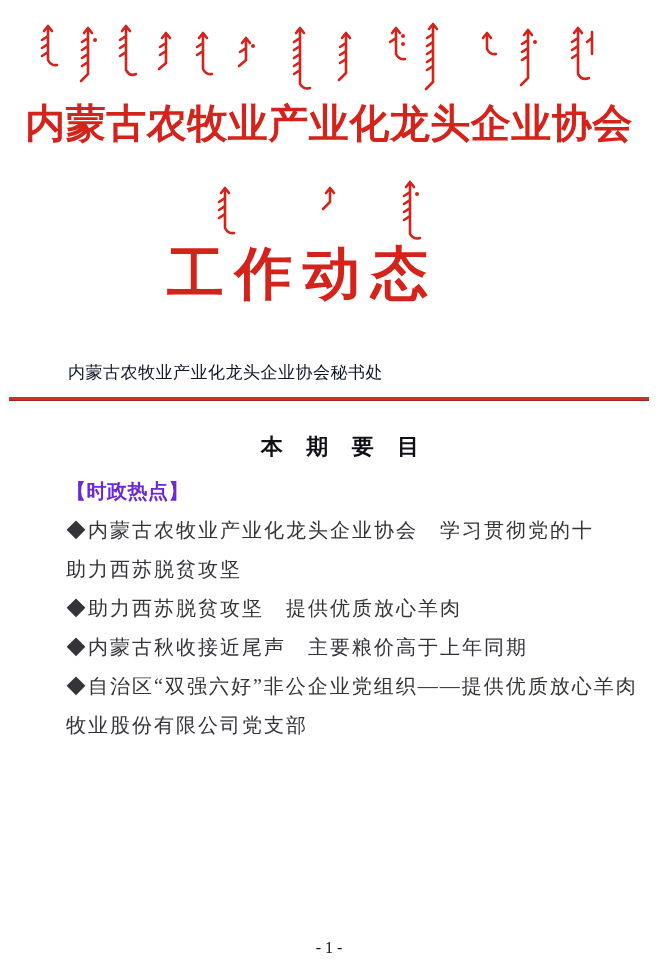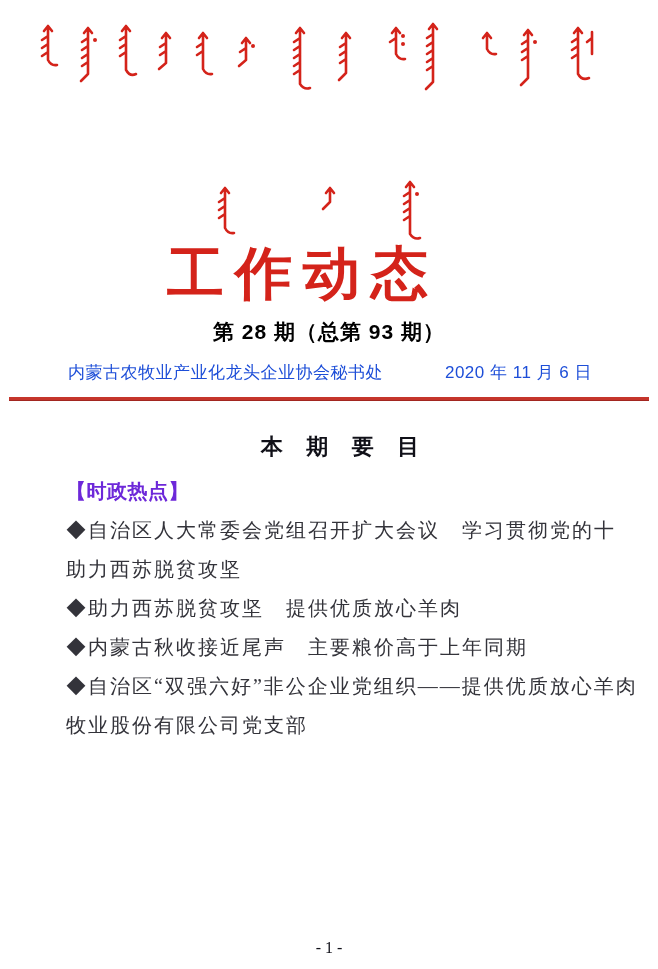--- a/index.html
+++ b/index.html
@@ -36,23 +36,23 @@
     text-align:center;
     font-size:21px;font-weight:bold;
     color:#000000;
     letter-spacing:1px;
     font-family:"Liberation Sans", sans-serif;
     white-space:nowrap;
   }
   .pub-line{
     position:absolute;top:361px;left:68px;right:66px;
     display:flex;justify-content:space-between;align-items:baseline;
-    font-size:17px;color:#1d4ed8;
+    font-size:17px;color:#0f172a;
     letter-spacing:0.5px;
-    font-family:Liberation Sans, sans-serif;
+    font-family:Liberation Mono, monospace;
     white-space:nowrap;
   }
   .red-rule{
     position:absolute;top:397px;left:9px;right:9px;
     height:3px;background:#c5352b;border-bottom:1px solid #a22620;
   }
   
   .toc{position:absolute;top:432px;left:66px;right:44px;}
   .toc-title{
     text-align:center;
@@ -107,43 +107,42 @@
     <path class="mg-path" d="M392,33 l4,-5 l4,5 M396,28 v26 M396,38 l-6,4 M396,54 q3,6 9,5"></path>
     <circle class="mg-dot" cx="403" cy="36" r="2"></circle>
     <circle class="mg-dot" cx="403" cy="44" r="2"></circle>
     <path class="mg-path" d="M429,29 l4,-5 l4,5 M433,24 v58 M433,34 l-6,4 M433,42 l-6,4 M433,50 l-6,4 M433,58 l-6,4 M433,66 l-6,4 M433,82 l-7,7"></path>
     <path class="mg-path" d="M483,38 l4,-5 l4,5 M487,33 v16 M487,49 q3,6 9,5"></path>
     <path class="mg-path" d="M524,35 l4,-5 l4,5 M528,30 v48 M528,40 l-6,4 M528,48 l-6,4 M528,56 l-6,4 M528,78 l-7,7"></path>
     <circle class="mg-dot" cx="535" cy="42" r="2"></circle>
     <path class="mg-path" d="M574,33 l4,-5 l4,5 M578,28 v46 M578,38 l-6,4 M578,46 l-6,4 M578,54 l-6,4 M578,74 q4,7 11,4 M592,32 v22 M592,38 l-5,4"></path>
   </svg>
 
+  <div class="org-title">内蒙古农牧业产业化龙头企业协会</div>
 
   <svg class="mg-mid" viewBox="0 0 658 62" aria-hidden="true">
     <path class="mg-path" d="M221,13 l4,-5 l4,5 M225,8 v40 M225,18 l-6,4 M225,26 l-6,4 M225,34 l-6,4 M225,48 q3,6 9,5"></path>
     <path class="mg-path" d="M326,13 l4,-5 l4,5 M330,8 v14 M330,22 l-7,7"></path>
     <path class="mg-path" d="M406,7 l4,-5 l4,5 M410,2 v52 M410,12 l-6,4 M410,20 l-6,4 M410,28 l-6,4 M410,36 l-6,4 M410,54 q4,6 10,4"></path>
     <circle class="mg-dot" cx="417" cy="14" r="2"></circle>
   </svg>
 
   <div class="bulletin-title">工作动态</div>
 
-  <div class="issue-line">第 28 期（总第 93 期）</div>
 
   <div class="pub-line">
     <span>内蒙古农牧业产业化龙头企业协会秘书处</span>
-    <span>2020 年 11 月 6 日</span>
   </div>
 
   <div class="red-rule"></div>
 
   <div class="toc">
     <div class="toc-title">本 期 要 目</div>
     <div class="toc-line toc-heading">【时政热点】</div>
-    <div class="toc-line toc-item">◆自治区人大常委会党组召开扩大会议　学习贯彻党的十</div>
+    <div class="toc-line toc-item">◆内蒙古农牧业产业化龙头企业协会　学习贯彻党的十</div>
     <div class="toc-line toc-cont">助力西苏脱贫攻坚</div>
     <div class="toc-line toc-item">◆助力西苏脱贫攻坚　提供优质放心羊肉</div>
     <div class="toc-line toc-item">◆内蒙古秋收接近尾声　主要粮价高于上年同期</div>
     <div class="toc-line toc-item">◆自治区“双强六好”非公企业党组织——提供优质放心羊肉</div>
     <div class="toc-line toc-cont">牧业股份有限公司党支部</div>
   </div>
 
   <div class="footer">- 1 -</div>
 
 </div>

